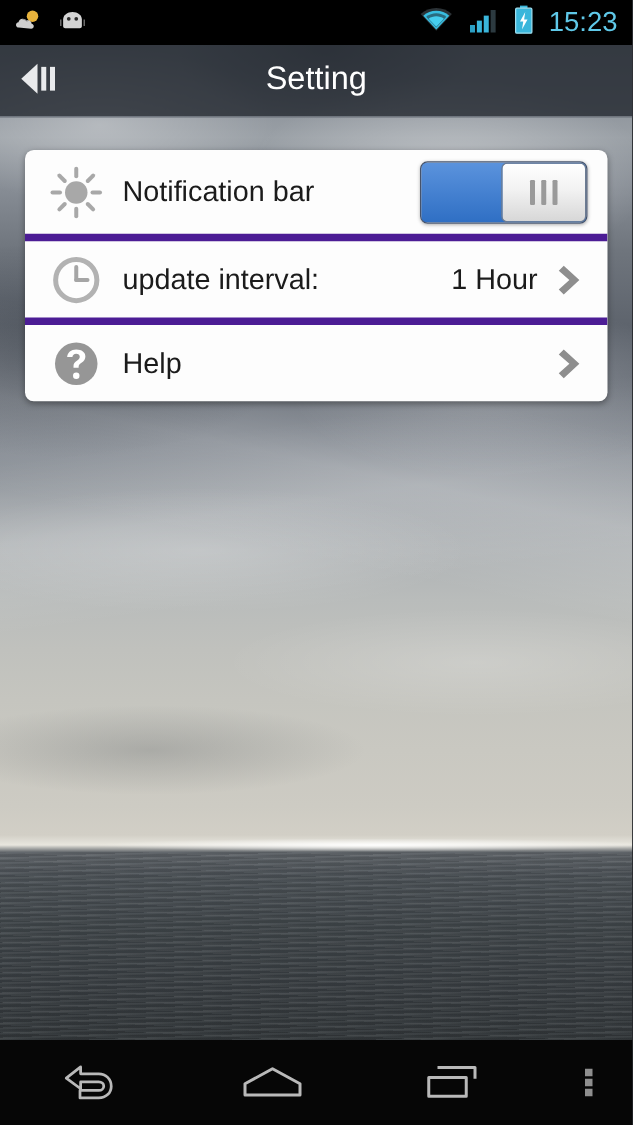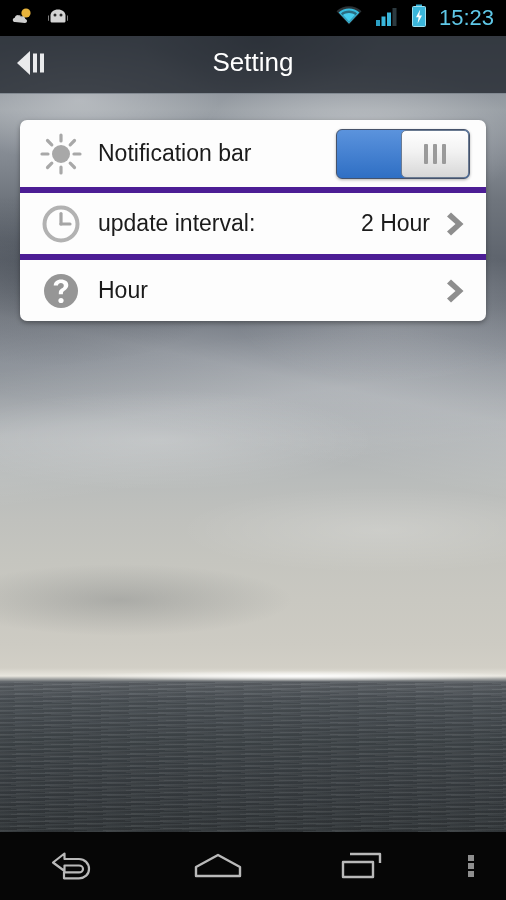--- a/index.html
+++ b/index.html
@@ -369,37 +369,37 @@
 
     <div class="row">
       <div class="row-icon">
         <svg width="44" height="44" viewBox="0 0 44 44">
           <circle cx="22" cy="22" r="16.5" fill="none" stroke="#b2b2b2" stroke-width="4"></circle>
           <line x1="22" y1="22" x2="22" y2="11.5" stroke="#a5a5a5" stroke-width="3.2" stroke-linecap="round"></line>
           <line x1="22" y1="22" x2="31" y2="22" stroke="#a5a5a5" stroke-width="3.2" stroke-linecap="round"></line>
         </svg>
       </div>
       <div class="row-label">update interval:</div>
-      <div class="row-value">2 Hour</div>
+      <div class="row-value">1 Hour</div>
       <div class="chevron">
         <svg width="24" height="30" viewBox="0 0 24 30">
           <path d="M6 3.5 18.5 15 6 26.5l-4-4L10.5 15 2 7.5z" fill="#8e8e8e"></path>
         </svg>
       </div>
     </div>
 
     <div class="row">
       <div class="row-icon">
         <svg width="44" height="44" viewBox="0 0 44 44">
           <circle cx="22" cy="22" r="17" fill="#969696"></circle>
           <path d="M22 10.5c-4.2 0-7 2.4-7.3 6.1h4.2c.2-1.7 1.3-2.7 3-2.7 1.7 0 2.9 1 2.9 2.5 0 1.3-.6 2-2.3 3.2-2 1.4-2.8 2.6-2.7 4.7v.9h4.1v-.7c0-1.4.5-2.1 2.3-3.3 2.1-1.4 3.1-3 3.1-5.1 0-3.4-2.9-5.6-7.3-5.6z" fill="#ffffff"></path>
           <circle cx="22" cy="31.5" r="2.6" fill="#ffffff"></circle>
         </svg>
       </div>
-      <div class="row-label">Hour</div>
+      <div class="row-label">Help</div>
       <div class="chevron">
         <svg width="24" height="30" viewBox="0 0 24 30">
           <path d="M6 3.5 18.5 15 6 26.5l-4-4L10.5 15 2 7.5z" fill="#8e8e8e"></path>
         </svg>
       </div>
     </div>
 
   </div>
 
   <div id="nav-bar">

